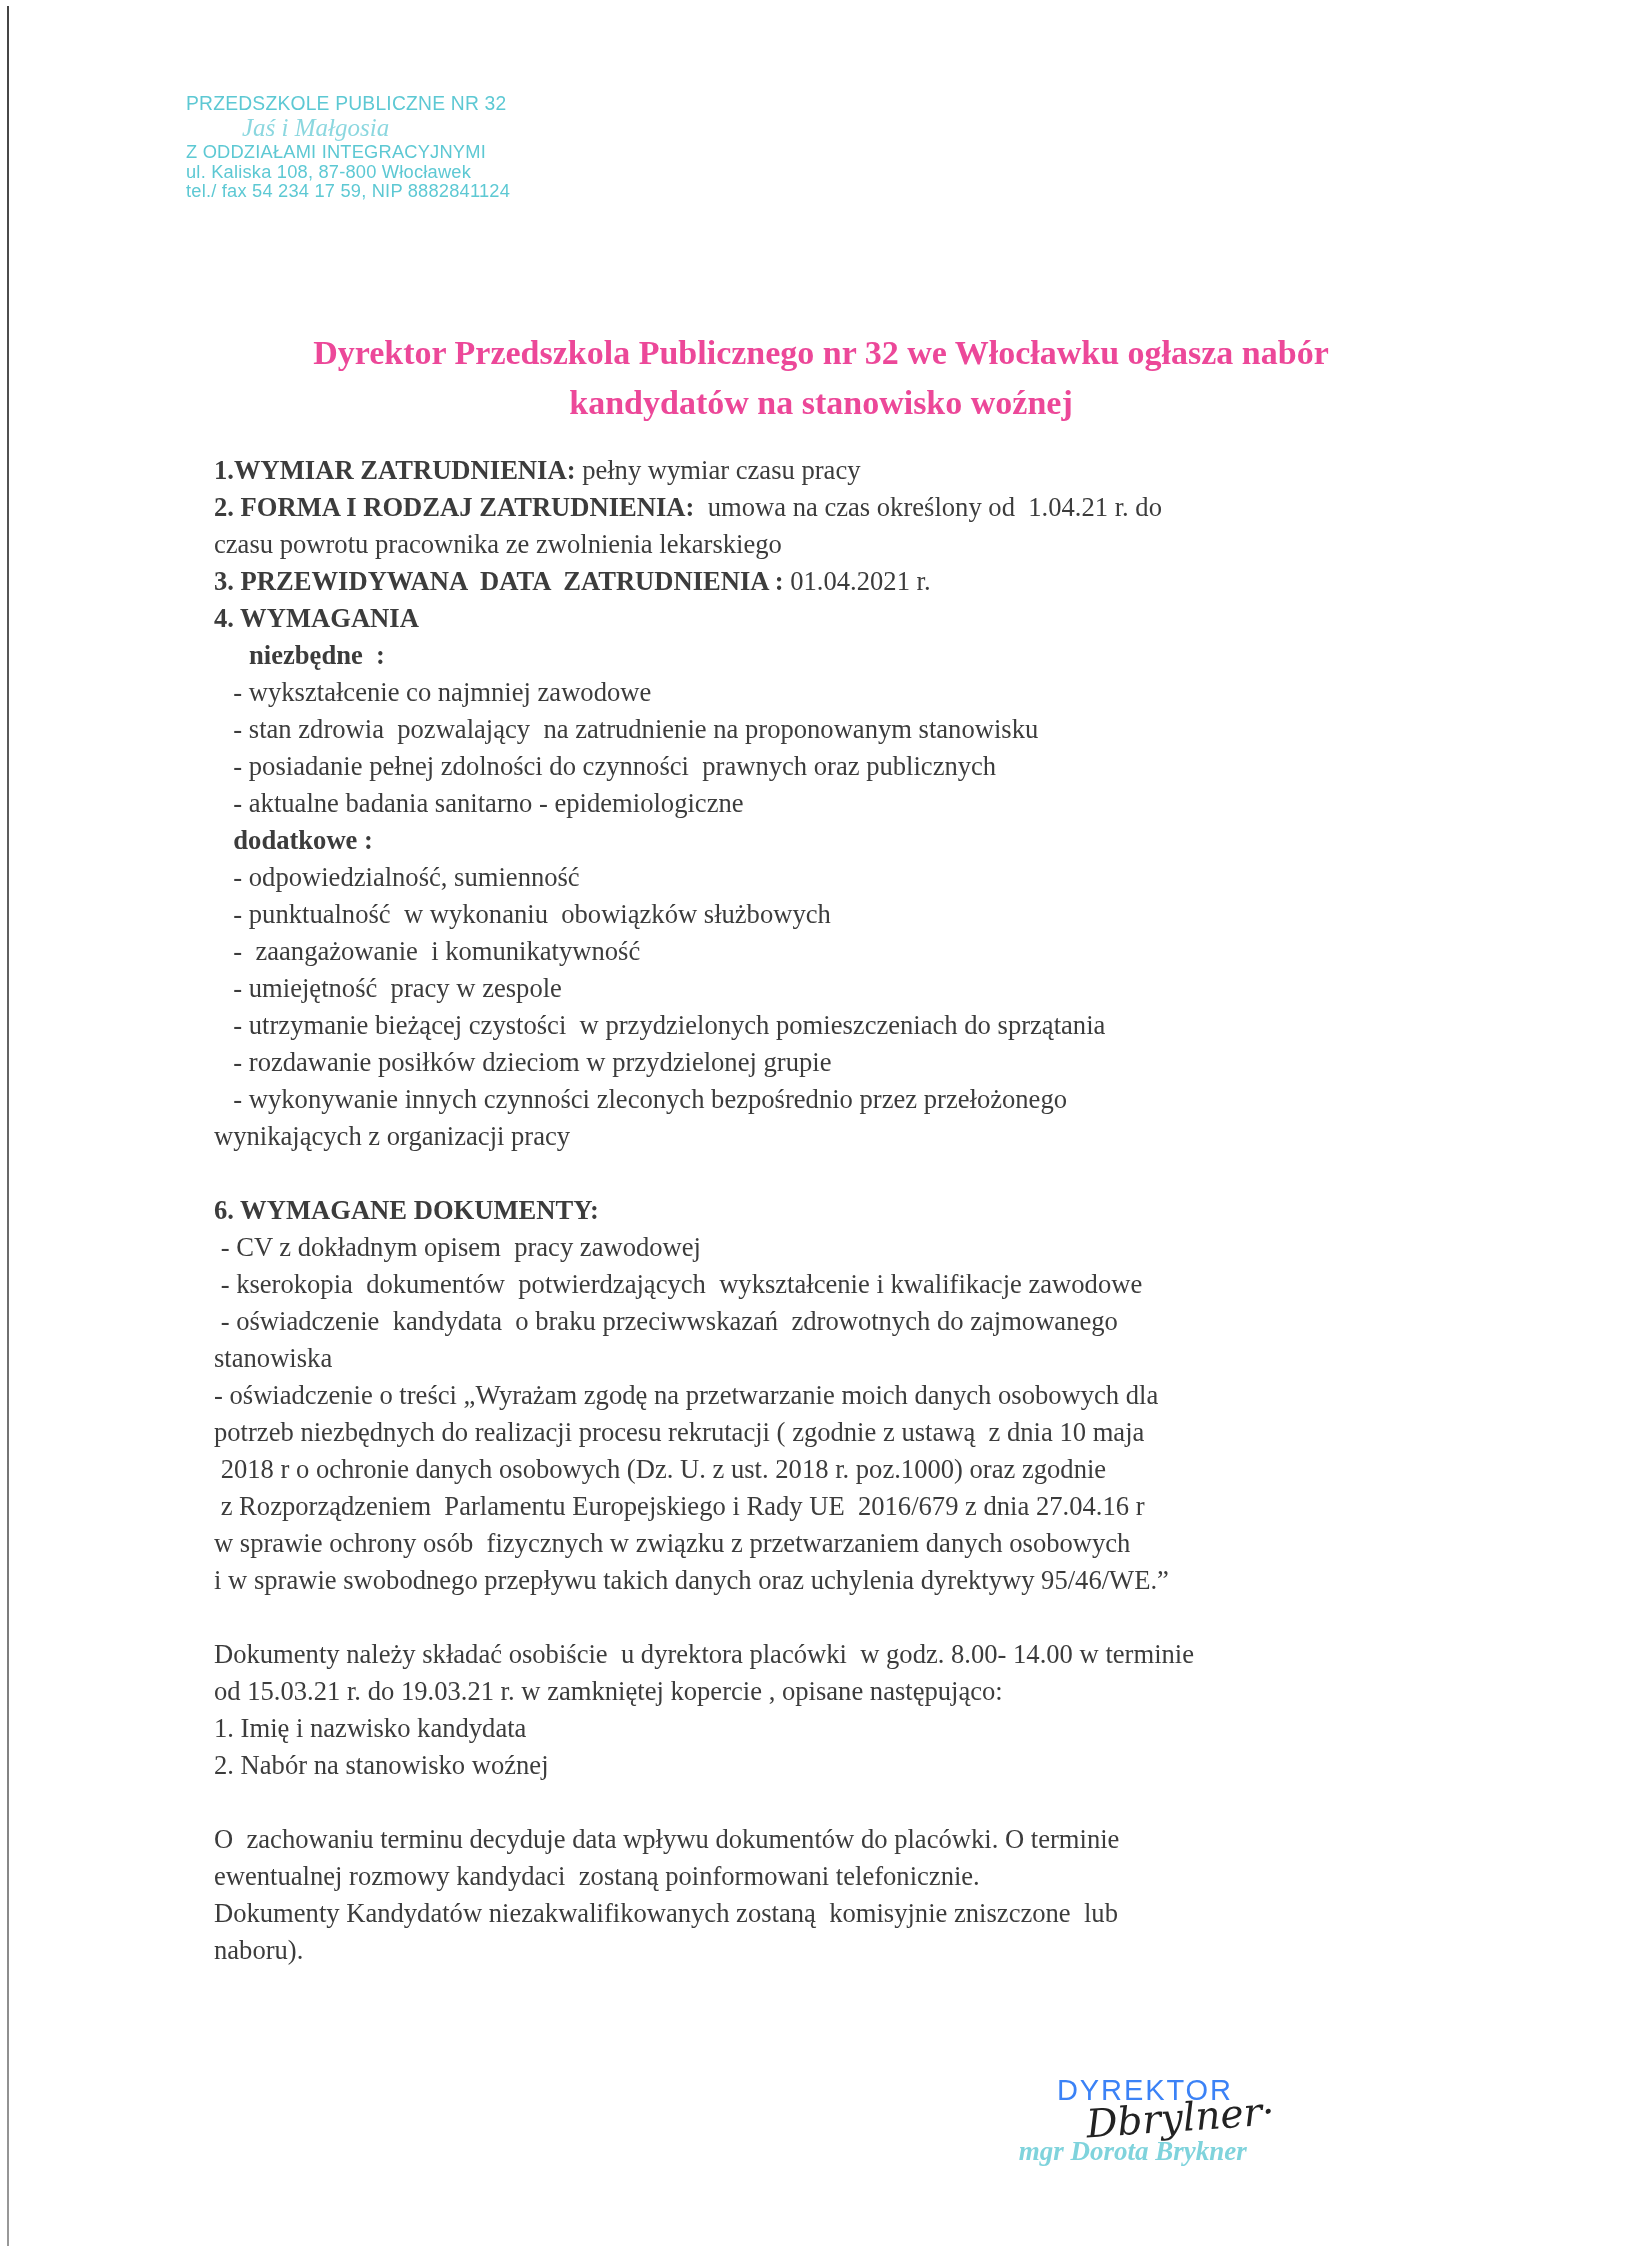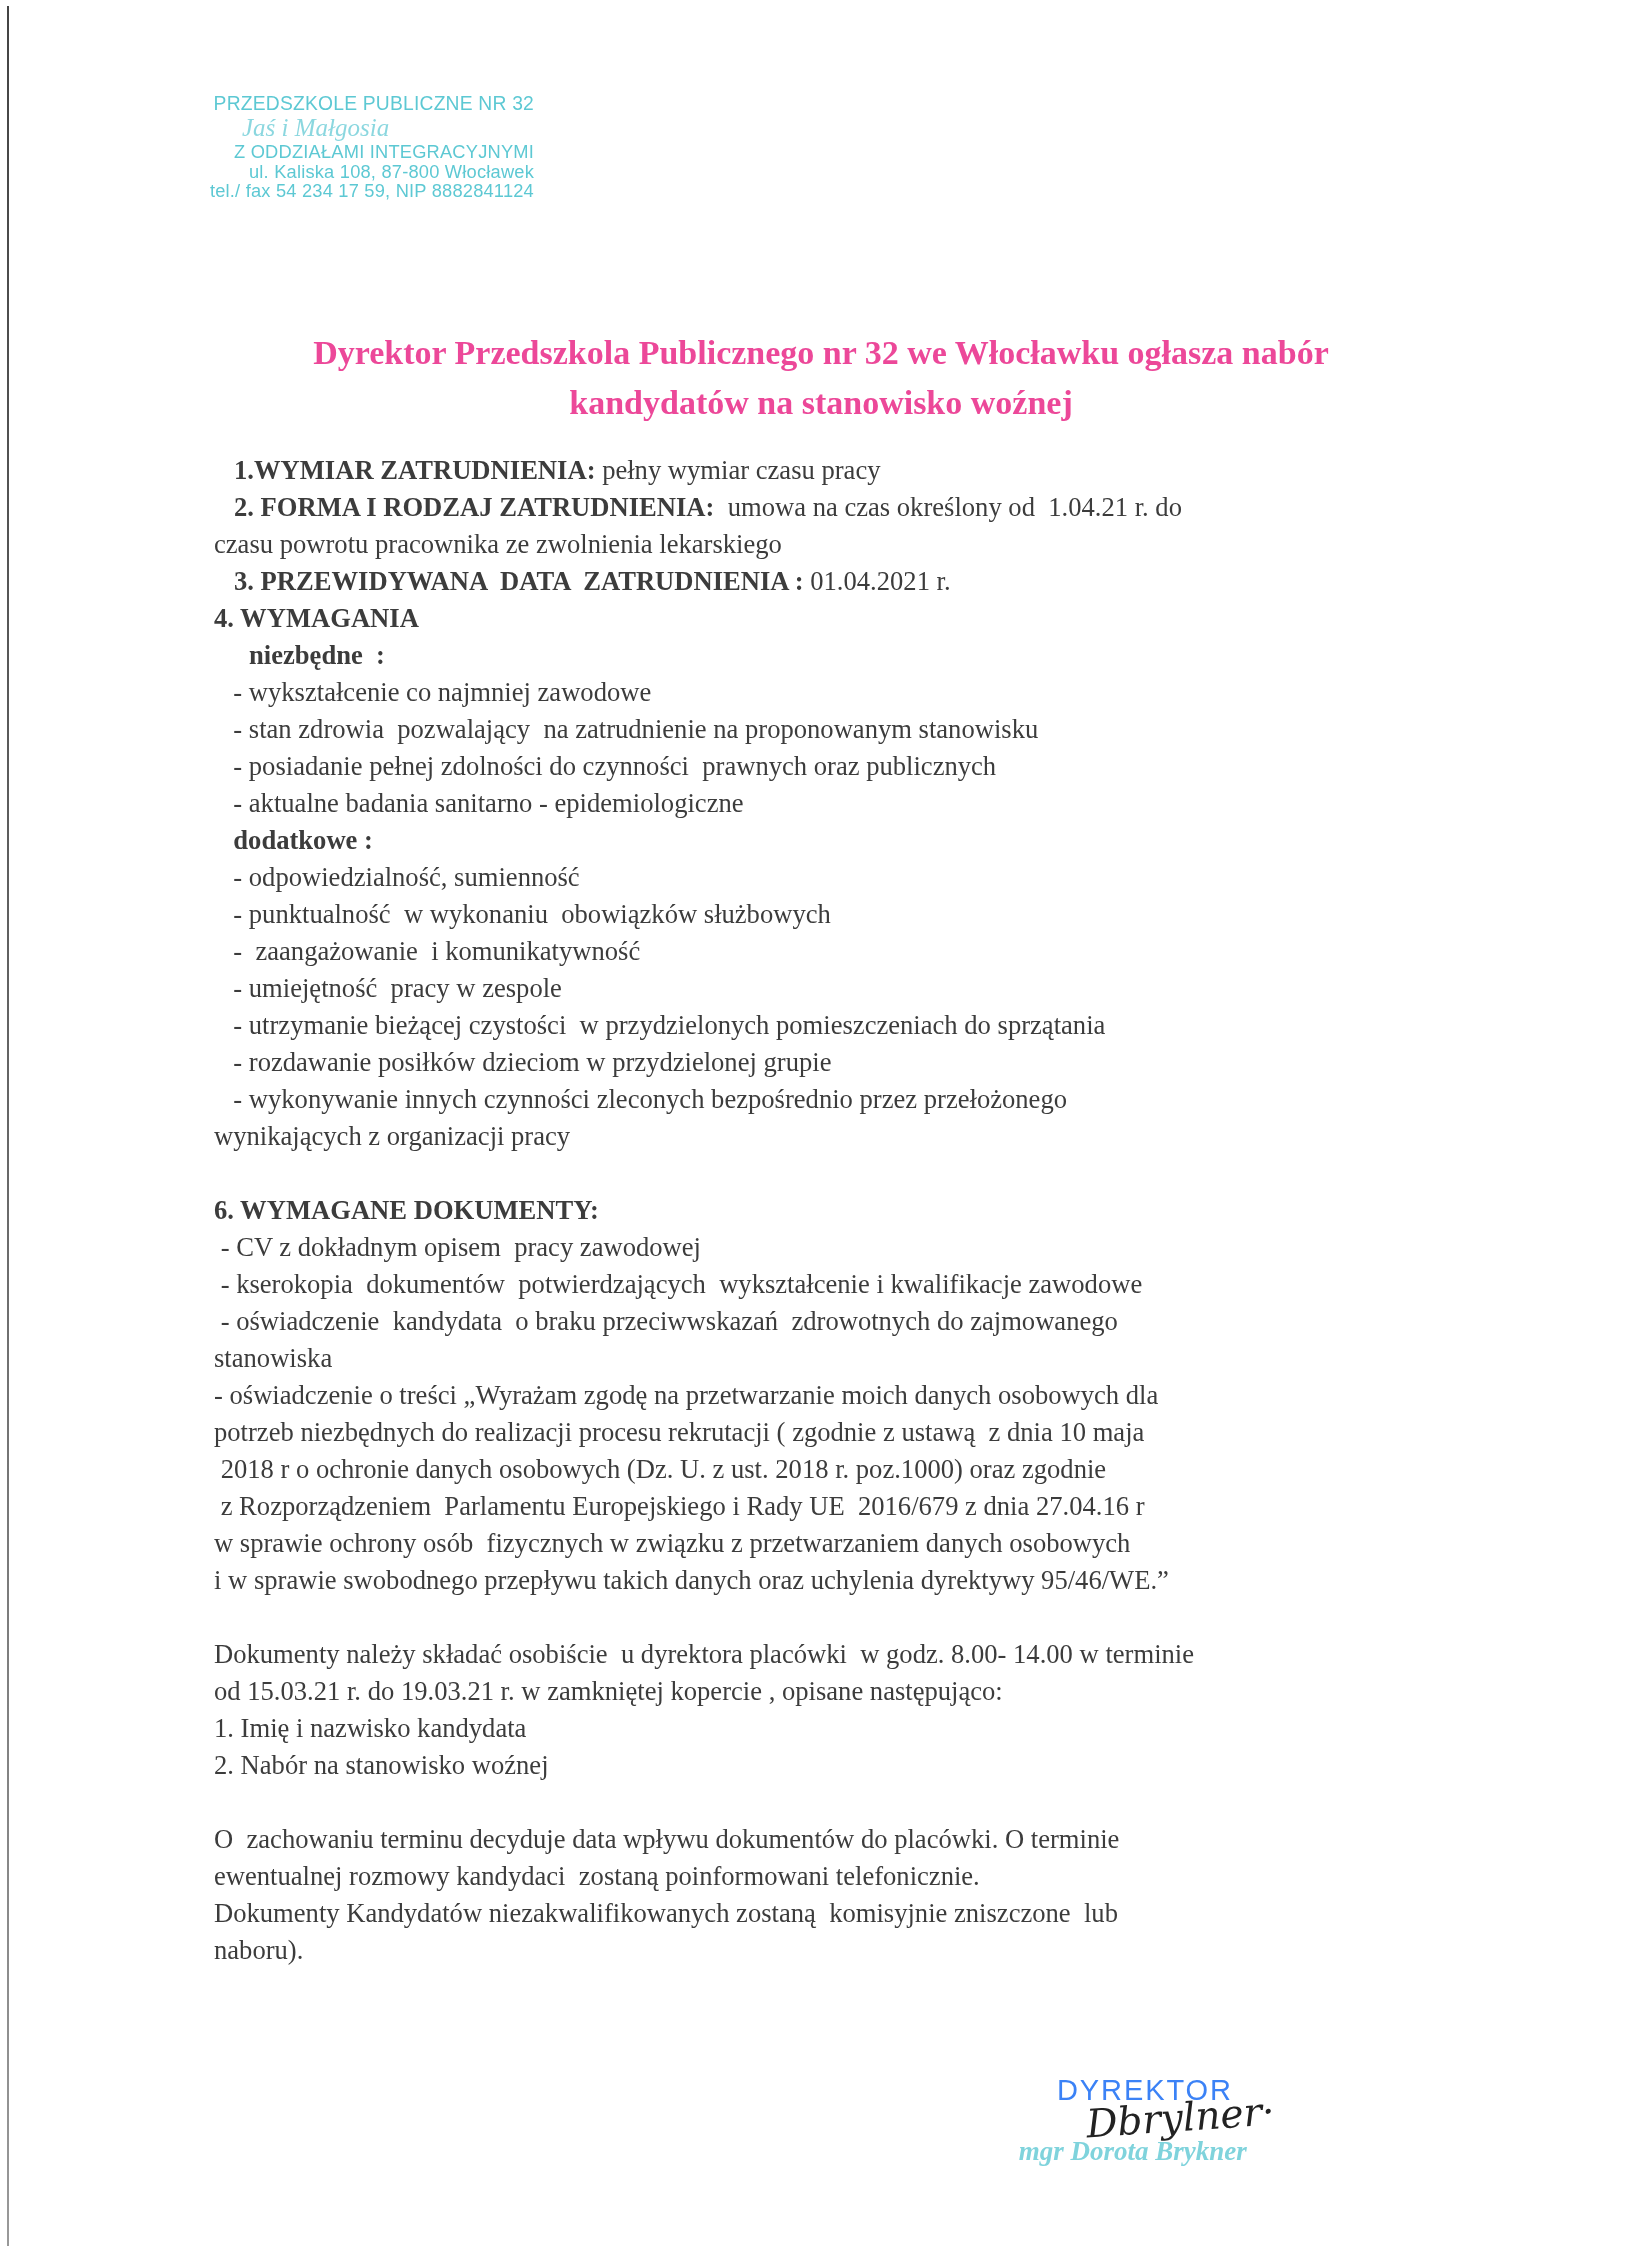--- a/index.html
+++ b/index.html
@@ -3,30 +3,30 @@
 <meta charset="utf-8">
 <style>
   html, body { margin: 0; padding: 0; background: #ffffff; }
   body { width: 1641px; height: 2257px; position: relative; overflow: hidden;
          font-family: "Liberation Serif", "DejaVu Serif", serif; color: #3a3a3a; }
   .edge-line { position: absolute; left: 6.8px; top: 5.8px; width: 1.9px; height: 2240px;
                background: linear-gradient(#444, #666 50%, #999); }
   .stamp { position: absolute; left: 186px; top: 94px; width: 348px;
            font-family: "Liberation Sans", "DejaVu Sans", sans-serif; color: #4cc3cf;
            opacity: 0.9; }
-  .stamp .s-line { font-size: 18.3px; line-height: 19.3px; white-space: nowrap; letter-spacing: 0.2px; text-align: right; }
+  .stamp .s-line { font-size: 18.3px; line-height: 19.3px; white-space: nowrap; letter-spacing: 0.2px; }
   .stamp .s-title { font-size: 19.3px; }
   .stamp .s-script { font-family: "Liberation Serif", "DejaVu Serif", serif; font-style: italic;
                      font-size: 25px; line-height: 29px; padding-left: 56px; color: #7fd3dc; }
   .title { position: absolute; left: 145px; width: 1352px; top: 328px; text-align: center;
            font-weight: bold; font-size: 34px; line-height: 50px; color: #ec4899; }
   .body { position: absolute; left: 214px; top: 452px; width: 1255px;
           font-size: 26.6px; line-height: 37px; color: #3c3c3c; }
   .body p { margin: 0; white-space: pre; }
-  .b { font-weight: bold; margin-left: 20px; }
+  .b { font-weight: bold; }
   .ind1 { padding-left: 35px; }
   .ind2 { padding-left: 19.3px; }
   .blank { height: 37px; }
   .sign { position: absolute; left: 1009px; top: 2074px; width: 309px; }
   .sign .dyr { font-family: "Liberation Sans", "DejaVu Sans", sans-serif; color: #3b82f6;
                font-size: 29px; letter-spacing: 1.9px; padding-left: 48px; }
   .sign .signature { position: absolute; left: 77px; top: 21px; font-family: "DejaVu Serif", serif;
                font-style: italic; font-size: 39px; color: #222; transform: rotate(-4deg); }
   .sign .mgr { font-family: "Liberation Serif", "DejaVu Serif", serif; font-style: italic;
                color: #7fd3dc; font-size: 27px; margin-top: 29px; padding-left: 9.7px; font-weight: bold; }

